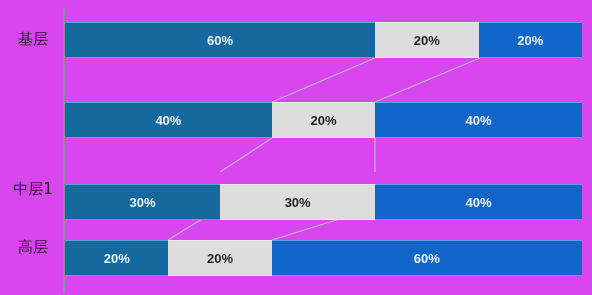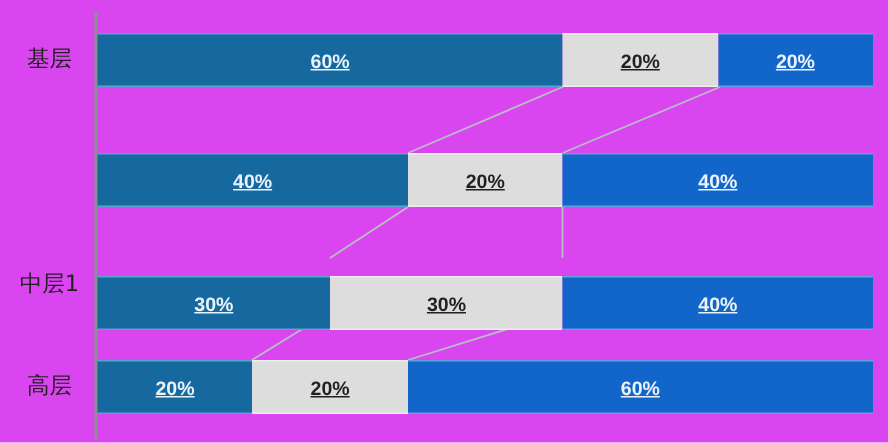--- a/index.html
+++ b/index.html
@@ -46,21 +46,20 @@
   }
   .seg {
     position: relative;
     display: flex;
     align-items: center;
     justify-content: center;
     font-size: 13px;
     font-weight: bold;
     box-sizing: border-box;
     overflow: hidden;
-    text-decoration: underline;
   }
   .seg-dark {
     background: #16699f;
     color: #eaf3fa;
     border-top: 1px solid #5ba3cf;
     border-bottom: 1px solid #5ba3cf;
   }
   .seg-gray {
     background: #dddddd;
     color: #231f20;
@@ -135,21 +134,21 @@
       <span>30%</span>
     </div>
     <div class="seg seg-gray" style="width:30%;">
       <span>30%</span>
     </div>
     <div class="seg seg-bright" style="width:40%;">
       <span>40%</span>
     </div>
   </div>
 
-  <div class="cat-label" style="top:248px;">高层</div>
+  <div class="cat-label" style="top:238px;">高层</div>
   <div class="bar-row" style="top:240px; width:517px;">
     <div class="seg seg-dark" style="width:20%;">
       <span>20%</span>
     </div>
     <div class="seg seg-gray" style="width:20%;">
       <span>20%</span>
     </div>
     <div class="seg seg-bright" style="width:60%;">
       <span>60%</span>
     </div>

